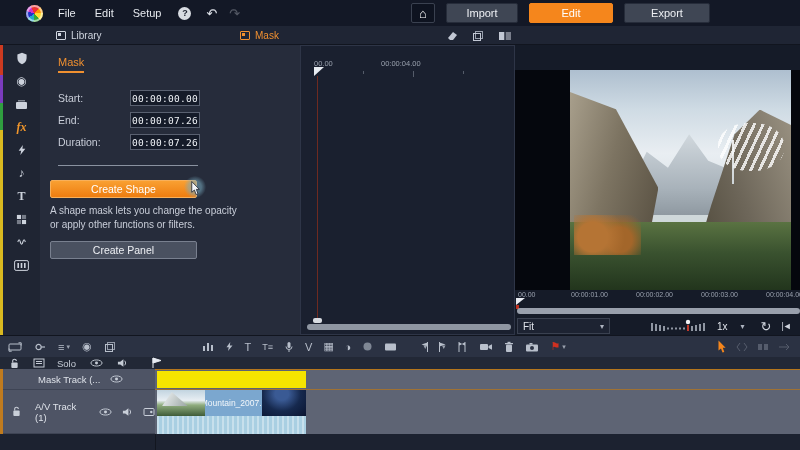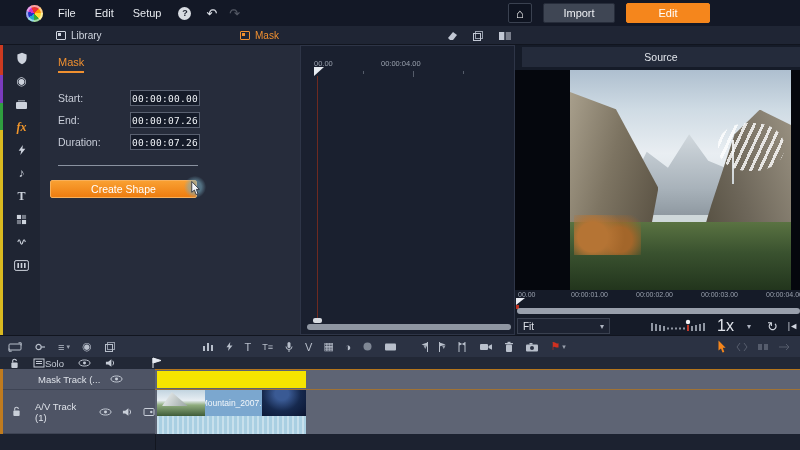--- a/index.html
+++ b/index.html
@@ -119,21 +119,21 @@
   .pv-r0 { left:3px; } .pv-r1 { left:56px; } .pv-r2 { left:121px; } .pv-r3 { left:186px; } .pv-r4 { left:251px; }
   .pv-playhead-flag { position:absolute; left:1px; top:253px; width:9px; height:7px; background:#e8ecf2;
                       clip-path:polygon(0 0, 100% 0, 0 100%); }
   .pv-playtick { position:absolute; left:1px; top:260px; width:3px; height:4px; background:#c03020; }
   .pv-scrollbar { position:absolute; left:2px; right:0; top:263px; height:6px; background:#99a0ac; border-radius:3px; }
   .pv-transport { position:absolute; left:0; right:0; top:272px; height:18px; display:flex; align-items:center; }
   .fit-box { margin-left:2px; width:93px; height:16px; background:#1d2332; border:1px solid #3a4150;
              display:flex; align-items:center; font-size:10px; color:#dfe3ea; padding:0 5px; }
   .fit-box .caret { margin-left:auto; font-size:8px; color:#aeb4c0; }
   .jog { margin-left:40px; }
-  .speed { margin-left:9px; font-size:16px; color:#dfe3ea; }
+  .speed { margin-left:9px; font-size:10px; color:#dfe3ea; }
   .speed-caret { margin-left:13px; font-size:8px; color:#aeb4c0; }
   .loop { margin-left:16px; font-size:13px; color:#cfd4dd; }
   .prevframe { margin-left:10px; font-size:9px; color:#cfd4dd; letter-spacing:-1px; }
 
   
   .tl-toolbar { position:absolute; top:335px; left:0; width:800px; height:22px; background:#2b3243;
                 border-top:1px solid #11151f; display:flex; align-items:center; color:#b8bfcb; }
   .tli { height:14px; display:flex; align-items:center; justify-content:center; font-size:11px; }
   .tl-g1 { display:flex; gap:12px; margin-left:8px; align-items:center; }
   .tl-g2 { display:flex; gap:11px; margin-left:86px; align-items:center; }
@@ -142,21 +142,21 @@
   .tl-caret { font-size:7px; color:#9aa1ae; margin-left:-6px; }
   .tsub { font-size:9px; }
   .dim { opacity:.3; }
   .red-flag { color:#d03020; font-size:11px; }
 
   
   .tl-controls { position:absolute; top:357px; left:0; width:800px; height:12px; background:#222836;
                  display:flex; align-items:center; font-size:9.5px; color:#c6ccd6; }
   .tl-controls .ci { margin-left:14px; display:flex; align-items:center; }
   .tl-controls .ci:first-child { margin-left:10px; }
-  .solo-label { }
+  .solo-label { margin-left:12px; }
   .tl-marker { position:absolute; left:152px; top:357px; }
 
   
   .tracks { position:absolute; top:369px; left:0; width:800px; height:81px; }
   .orange-edge { position:absolute; left:0; top:0; width:3px; height:79px; background:#c07b1e; }
   .track-row { position:absolute; left:3px; right:0; }
   .row-mask { top:0; height:21px; }
   .row-av { top:21px; height:44px; }
   .trk-header { position:absolute; left:0; top:0; bottom:0; width:152px; background:#4e5465;
                 display:flex; align-items:center; font-size:9.5px; color:#dde1e8; border-bottom:1px solid #3e4454; }
@@ -194,20 +194,21 @@
     </div>
     <div class="help-circle">?</div>
     <span class="undo">↶</span>
     <span class="redo">↷</span>
     <div class="mode-buttons">
       <div class="home-btn">
         <span>⌂</span>
       </div>
       <div class="mode-btn import">Import</div>
       <div class="mode-btn edit">Edit</div>
+      <div class="mode-btn export">Export</div>
     </div>
   </div>
 
   <div class="tabbar">
     <div class="tab tab-library">
       <span class="tab-box"></span>
       <span>Library</span>
     </div>
     <div class="tab tab-mask">
       <span class="tab-box"></span>
@@ -297,20 +298,22 @@
           <span class="mp-label">End:</span>
           <span class="mp-value">00:00:07.26</span>
         </div>
         <div class="mp-row">
           <span class="mp-label">Duration:</span>
           <span class="mp-value">00:00:07.26</span>
         </div>
       </div>
       <div class="mp-divider"></div>
       <div class="btn-shape">Create Shape</div>
+      <div class="mp-desc">A shape mask lets you change the opacity or apply other functions or filters.</div>
+      <div class="btn-panel">Create Panel</div>
       <div class="cursor-wrap">
         <div class="cursor-glow"></div>
         <svg class="cursor-arrow" width="11" height="15" viewBox="0 0 10 14">
             <path d="M1.5 .5 L1.5 10.5 L4 8.4 L5.5 12.6 L7.3 11.9 L5.8 7.8 L8.6 7.8 Z" fill="#f2f4f7" stroke="#262b36" stroke-width=".8"></path>
           </svg>
       </div>
     </div>
 
     <div class="kf-panel">
       <span class="kf-label kf-l0">00.00</span>
@@ -320,21 +323,20 @@
       <span class="kf-tick mid" style="left:112px;"></span>
       <span class="kf-tick" style="left:162px;"></span>
       <div class="kf-playhead-flag"></div>
       <div class="kf-playline"></div>
       <div class="kf-playdot"></div>
       <div class="kf-scrollbar"></div>
     </div>
 
     <div class="preview-panel">
       <div class="pv-tabs">
-        <div class="pv-tab source">Source</div>
       </div>
       <div class="pv-video">
         <div class="mtn">
           <div class="m-far"></div>
           <div class="m-left"></div>
           <div class="m-right"></div>
           <div class="m-snow"></div>
           <div class="m-fall"></div>
           <div class="m-forest"></div>
           <div class="m-autumn"></div>

